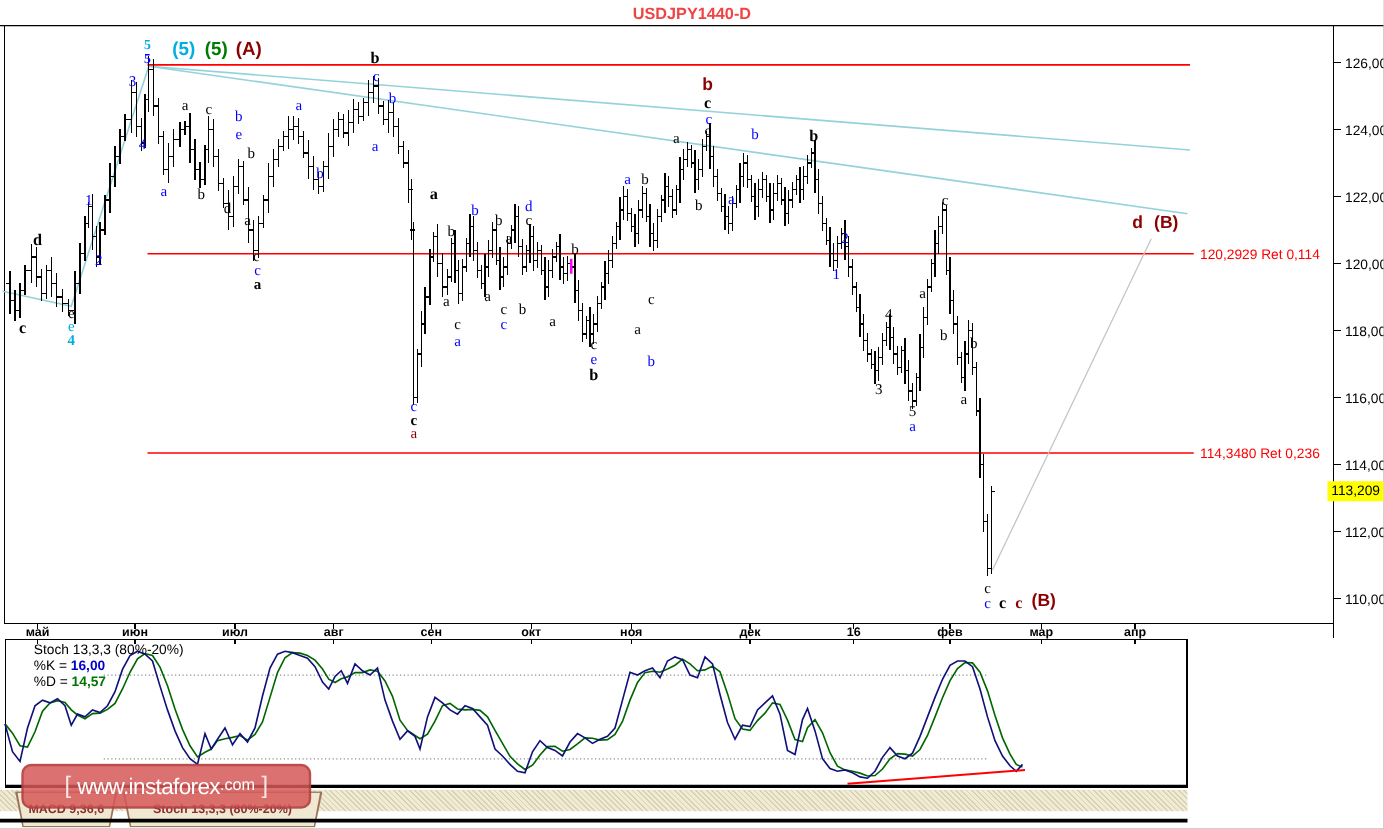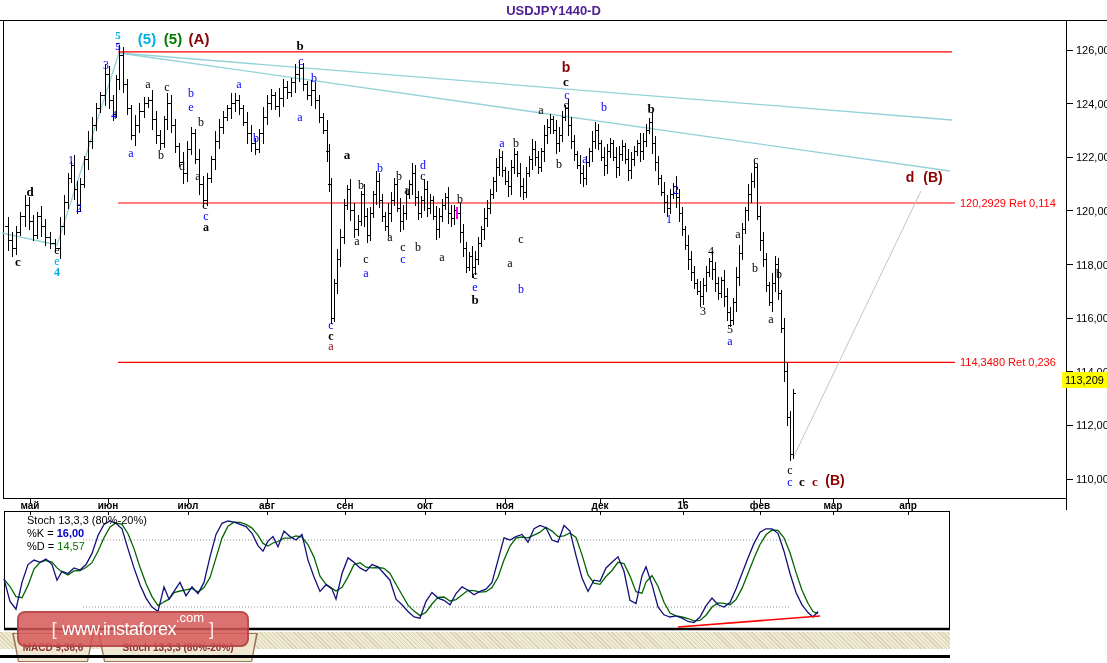--- a/index.html
+++ b/index.html
@@ -1,40 +1,40 @@
 <!DOCTYPE html>
 <html><head>
 <meta charset="utf-8">
 <style>
   html,body{margin:0;padding:0;background:#fff;}
   #app{position:relative;width:1107px;height:663px;background:#fff;outline:1px solid #000;
        font-family:"Liberation Sans",sans-serif;overflow:hidden;}
   .titlebar{position:absolute;left:0;top:0;width:1107px;height:20px;border-bottom:1px solid #000;
             display:flex;align-items:center;justify-content:center;
-            font-size:13px;font-weight:bold;color:#4c1d95;background:#fff;}
+            font-size:13px;font-weight:bold;color:#ef4444;background:#fff;}
   #gfx{position:absolute;left:0;top:0;}
   .stoch-header{position:absolute;left:27px;top:514px;font-size:11px;line-height:13px;color:#000;}
-  .kval{color:#0000cc;font-weight:bold;} .dval{color:#007700;}
-  .price-tag{position:absolute;left:1062px;top:372px;width:45px;height:16px;background:#ffff00;
+  .kval{color:#0000cc;font-weight:bold;} .dval{color:#007700;font-weight:bold;}
+  .price-tag{position:absolute;left:1062px;top:385px;width:45px;height:16px;background:#ffff00;
              color:#000;font-size:11px;display:flex;align-items:center;justify-content:center;}
   .tabstrip{position:absolute;left:0;top:632px;width:950px;height:17px;
             background:repeating-linear-gradient(45deg,#d9d2ae 0 1px,#f0ebd6 1px 3px);}
   .tab{position:absolute;top:633px;height:29px;clip-path:polygon(0 0,100% 0,calc(100% - 6px) 100%,6px 100%);
        background:#9c7258;font-weight:bold;}
   .tab .in{position:absolute;inset:1px;clip-path:polygon(1px 0,calc(100% - 1px) 0,calc(100% - 6px) 100%,6px 100%);
        background:#efe9d2;display:flex;align-items:center;justify-content:center;
        font-size:10px;color:#8b2f2f;white-space:nowrap;}
   #tab-macd{left:12px;width:82px;} #tab-stoch{left:98px;width:160px;}
   .bottomline{position:absolute;left:0;top:655px;width:950px;height:3px;background:#000;}
   .logo{position:absolute;left:17px;top:611px;width:232px;height:36px;border-radius:8px;
         background:rgba(214,88,88,0.85);border:2px solid rgba(160,50,50,0.55);box-sizing:border-box;
         display:flex;align-items:center;justify-content:center;color:#fff;white-space:nowrap;}
   .logo .br{font-size:19px;color:#f7e6e6;margin:0 5px;}
   .logo .main{font-size:18px;letter-spacing:-0.5px;}
-  .logo .suffix{font-size:13px;align-self:flex-end;margin-bottom:20px;}
+  .logo .suffix{font-size:13px;align-self:flex-end;margin-bottom:10px;}
 </style>
 </head>
 <body>
 
 <div id="app">
   <div class="titlebar">
     <span>USDJPY1440-D</span>
   </div>
 
   <svg id="gfx" width="1107" height="663">

